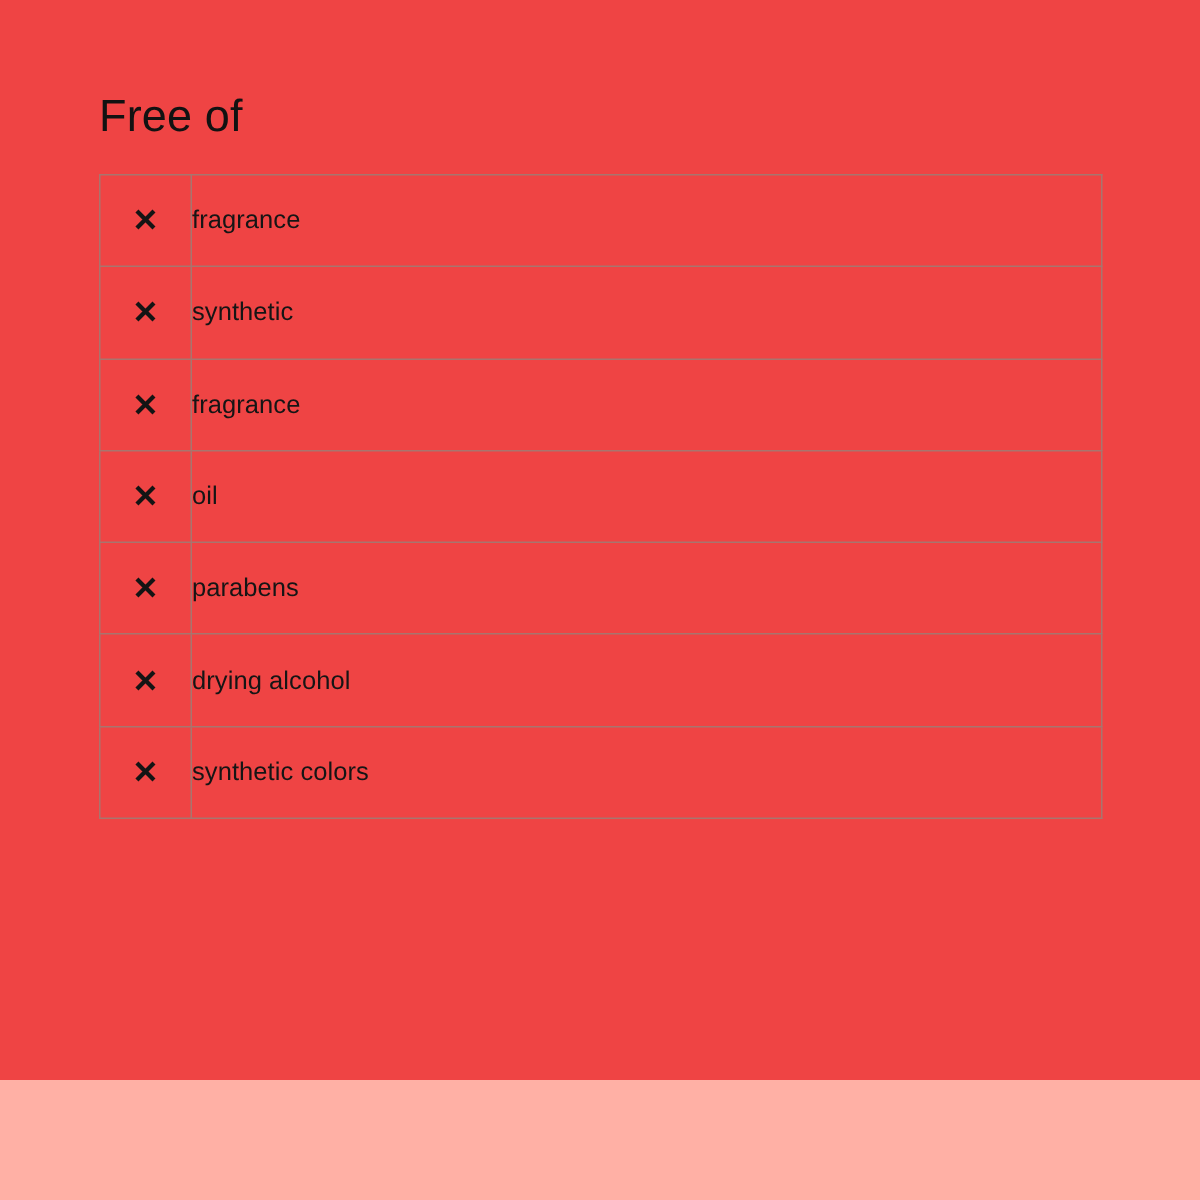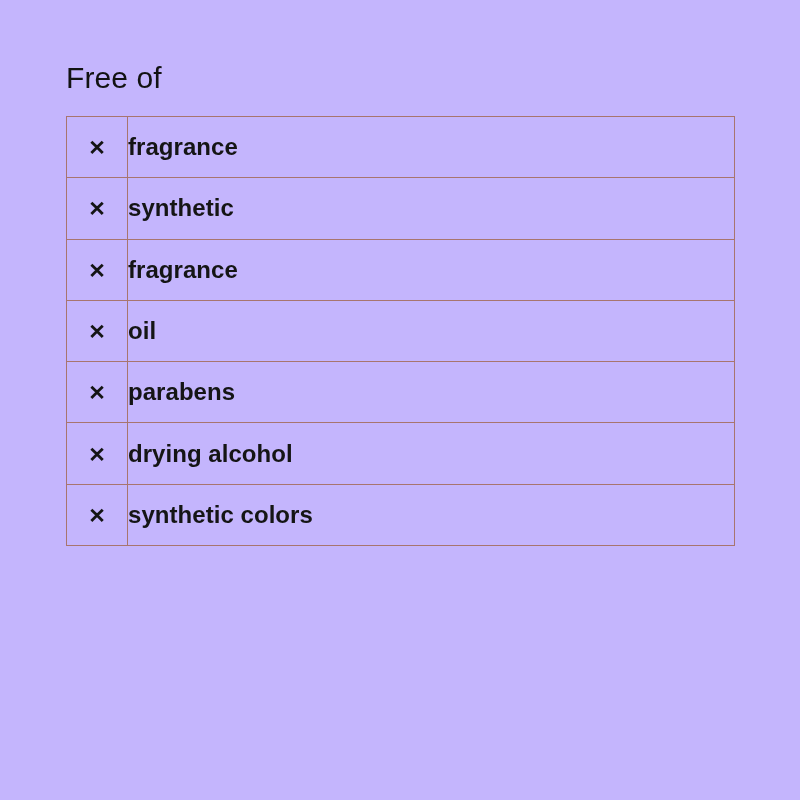--- a/index.html
+++ b/index.html
@@ -10,22 +10,22 @@
     width: 800px;
     height: 800px;
     background: #ffb0a5;
     font-family: "Liberation Sans", sans-serif;
     -webkit-font-smoothing: antialiased;
     overflow: hidden;
   }
   .page {
     position: relative;
     width: 800px;
-    height: 800px;
-    background: #c4b5fd;
+    height: 720px;
+    background: #ef4444;
   }
   .panel-title {
     position: absolute;
     left: 66px;
     top: 59px;
     font-size: 30px;
     line-height: 38px;
     color: #121212;
     font-weight: 400;
     letter-spacing: 0.1px;
@@ -54,24 +54,24 @@
   .mark-glyph {
     display: inline-block;
     font-size: 21px;
     font-weight: 700;
     color: #141414;
     line-height: 1;
     transform: translateY(1px);
   }
   .cell-label {
     padding-left: 20px;
-    font-size: 24px;
+    font-size: 17px;
     line-height: 28px;
     color: #151515;
-    font-weight: 700;
+    font-weight: 400;
     letter-spacing: 0.05px;
     white-space: nowrap;
   }
 </style>
 </head>
 <body>
 
 <div class="page">
 
   <div class="panel-title">Free of</div>

